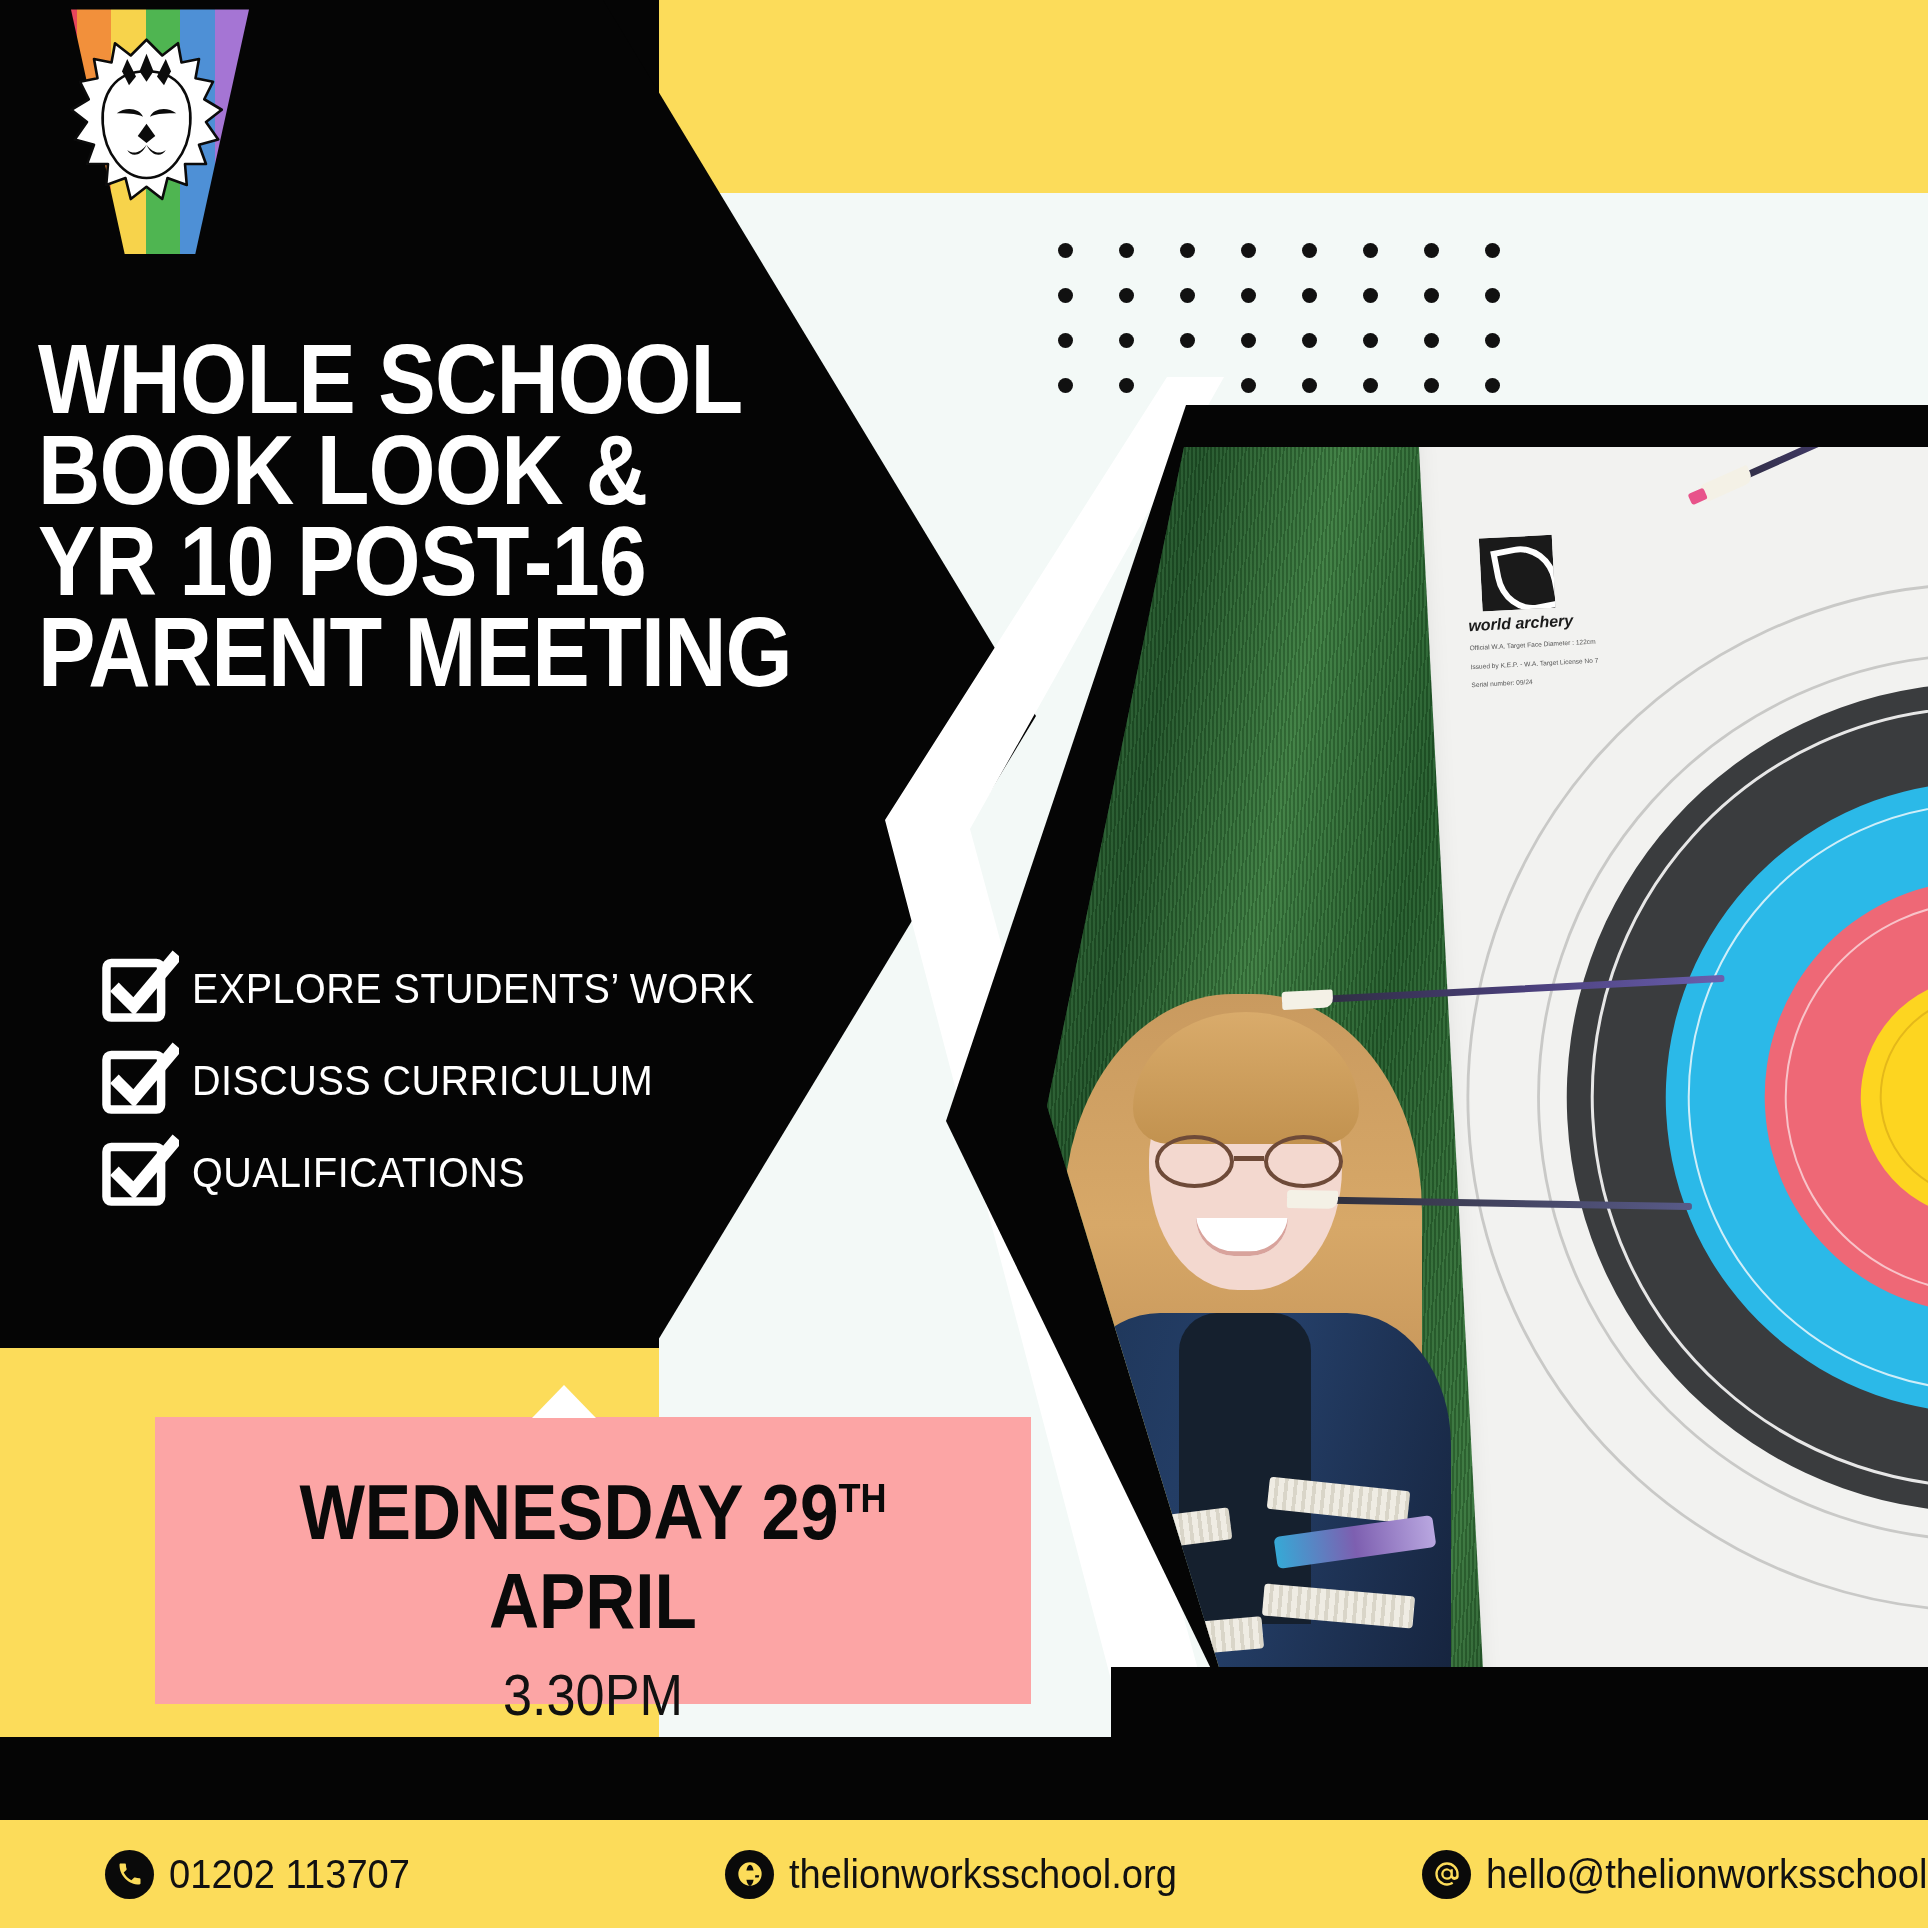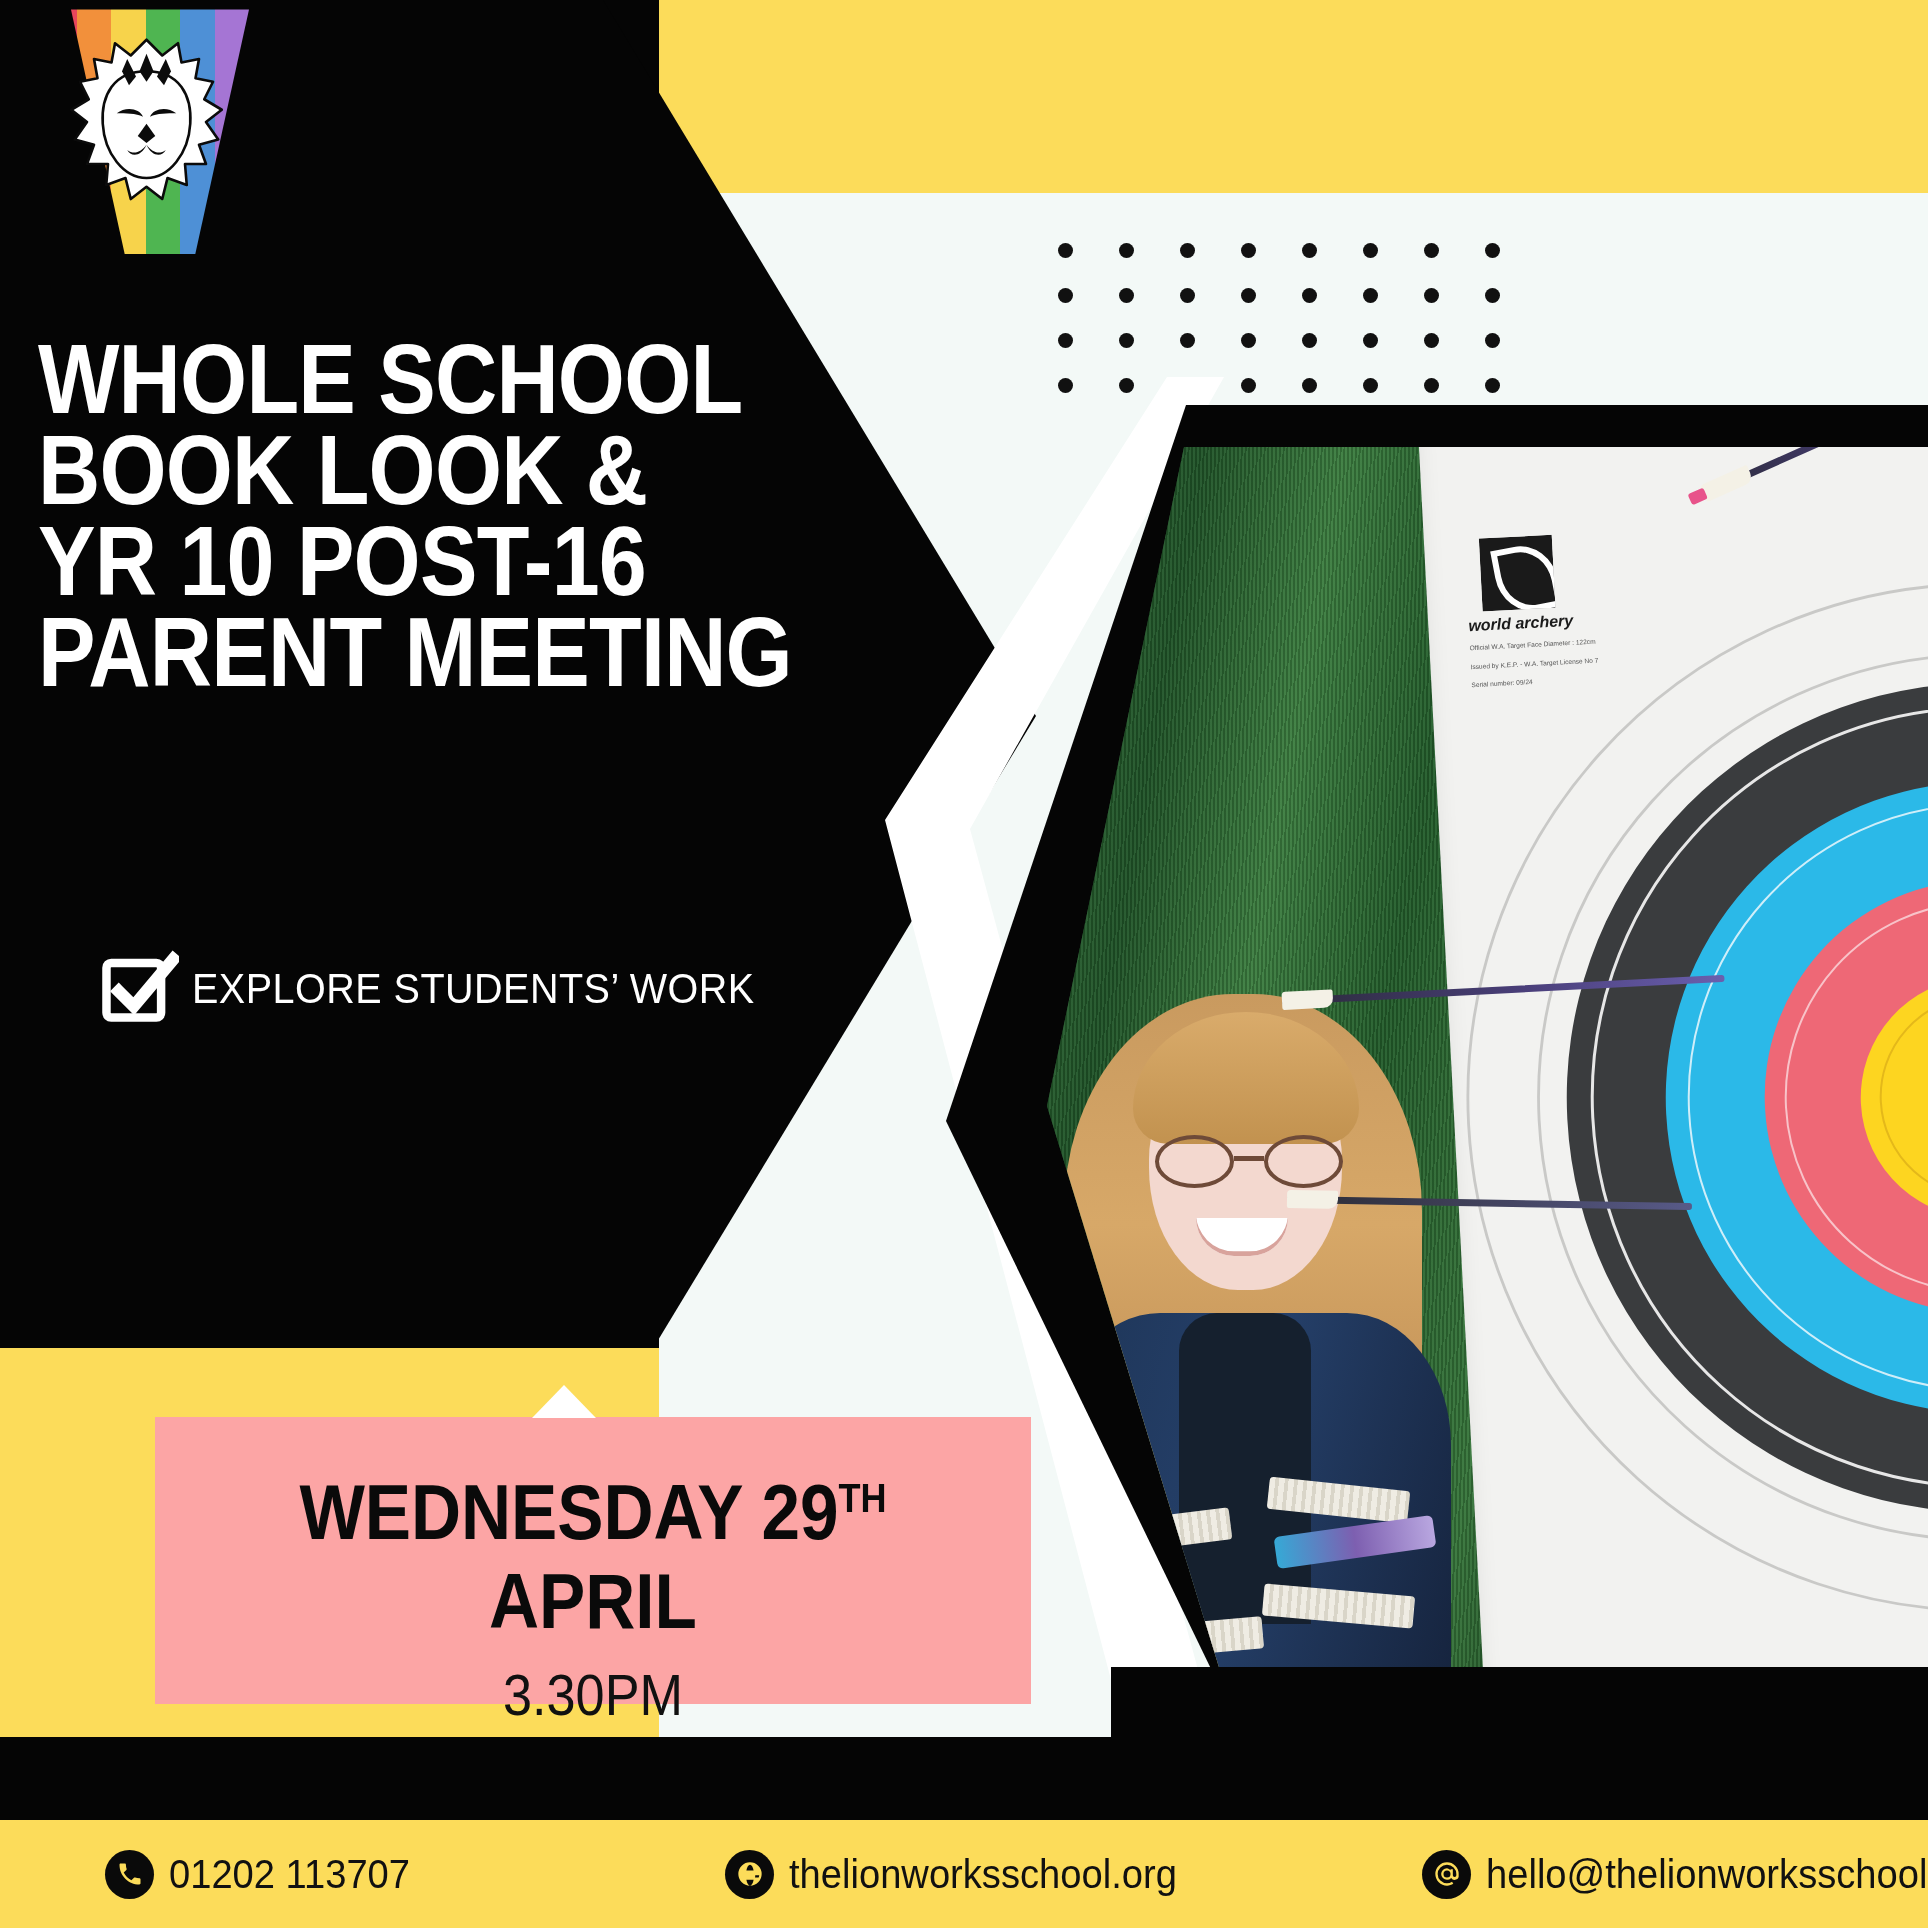--- a/index.html
+++ b/index.html
@@ -482,20 +482,38 @@
   <div class="checklist">
     <div class="check-row">
       <span class="cbox">
         <svg viewBox="0 0 86 86">
           <rect x="9" y="18" width="58" height="58" rx="5" fill="none" stroke="#fff" stroke-width="9"></rect>
           <path d="M22 48 L38 64 L80 14" fill="none" stroke="#fff" stroke-width="13" stroke-linecap="square"></path>
         </svg>
       </span>
       <span class="check-label">EXPLORE STUDENTS’ WORK</span>
     </div>
+    <div class="check-row">
+      <span class="cbox">
+        <svg viewBox="0 0 86 86">
+          <rect x="9" y="18" width="58" height="58" rx="5" fill="none" stroke="#fff" stroke-width="9"></rect>
+          <path d="M22 48 L38 64 L80 14" fill="none" stroke="#fff" stroke-width="13" stroke-linecap="square"></path>
+        </svg>
+      </span>
+      <span class="check-label">DISCUSS CURRICULUM</span>
+    </div>
+    <div class="check-row">
+      <span class="cbox">
+        <svg viewBox="0 0 86 86">
+          <rect x="9" y="18" width="58" height="58" rx="5" fill="none" stroke="#fff" stroke-width="9"></rect>
+          <path d="M22 48 L38 64 L80 14" fill="none" stroke="#fff" stroke-width="13" stroke-linecap="square"></path>
+        </svg>
+      </span>
+      <span class="check-label">QUALIFICATIONS</span>
+    </div>
   </div>
 
   <div class="date-banner">
     <span class="date-notch"></span>
     <div class="date-line"><span>WEDNESDAY 29</span><sup>TH</sup><span> APRIL</span></div>
     <div class="time-line">3.30PM</div>
   </div>
 
   <div class="yellow-right-bottom"></div>
   <div class="black-band"></div>

